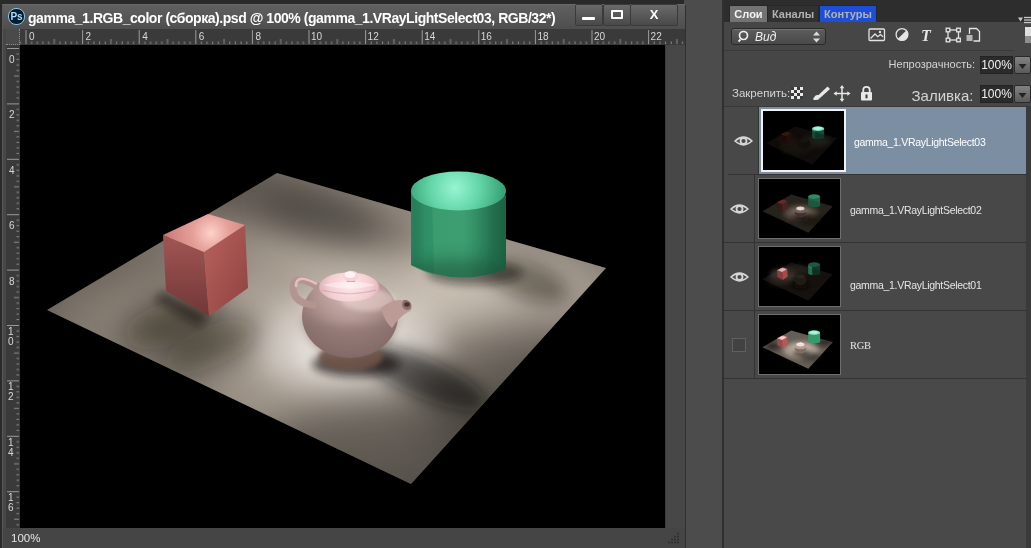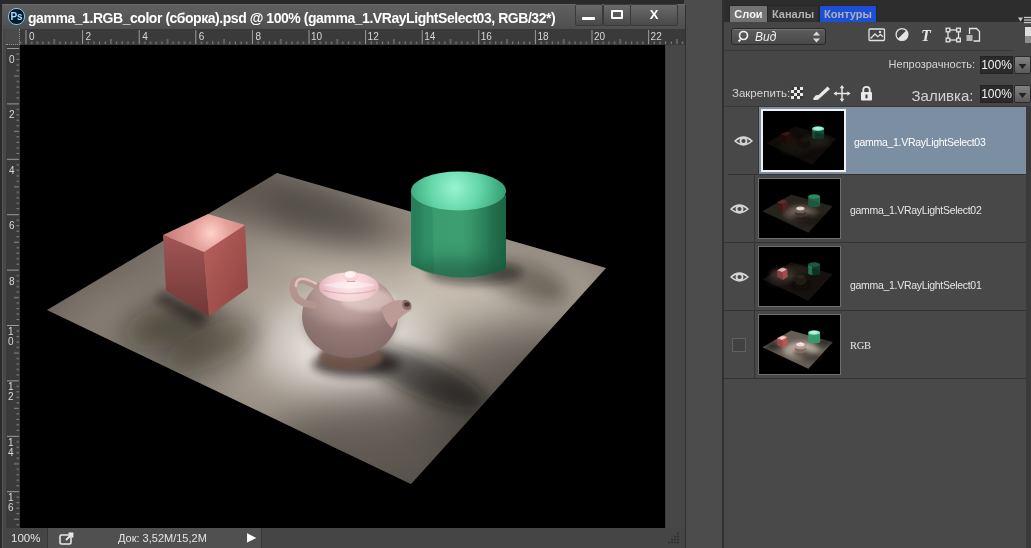--- a/index.html
+++ b/index.html
@@ -223,28 +223,20 @@
       <ellipse cx="331" cy="231" rx="8" ry="5.2" fill="#f7d3d6"></ellipse>
       <ellipse cx="330" cy="229.8" rx="5.5" ry="3.2" fill="#fff2f4"></ellipse>
     </svg>
   </div>
 
   <div class="abs" style="left:662px;top:40px;width:20px;height:483px;background:#474747;border-left:1px solid #3c3c3c;box-sizing:border-box;">
   </div>
 
   <div class="abs" style="left:0;top:523px;width:682px;height:21px;background:#454545;color:#e4e4e4;font-size:11.5px;">
     <div class="abs" style="left:8px;top:4px;">100%</div>
-    <div class="abs" style="left:44px;top:0px;width:213px;height:20px;background:#505050;border-left:1px solid #363636;border-right:1px solid #363636;">
-      <svg class="abs" style="left:11px;top:3px;" width="18" height="14">
-        <rect x="1" y="4" width="11" height="9" rx="1.5" fill="none" stroke="#e8e8e8" stroke-width="1.6"></rect>
-        <path d="M 7 9 L 13 3 M 9.5 2.5 L 13.5 2.5 L 13.5 6.5" fill="none" stroke="#e8e8e8" stroke-width="1.8"></path>
-      </svg>
-      <div class="abs" style="left:70px;top:4px;font-size:11px;">Док: 3,52М/15,2М</div>
-      <div class="abs" style="left:199px;top:2px;color:#fff;font-size:12px;">▶</div>
-    </div>
     <svg class="abs" style="left:663px;top:3px;" width="15" height="14">
       <g fill="#2e2e2e">
         <circle cx="12" cy="2.5" r="1"></circle>
         <circle cx="9" cy="5.5" r="1"></circle>
           <circle cx="12" cy="5.5" r="1"></circle>
         <circle cx="6" cy="8.5" r="1"></circle>
           <circle cx="9" cy="8.5" r="1"></circle>
           <circle cx="12" cy="8.5" r="1"></circle>
         <circle cx="3" cy="11.5" r="1"></circle>
           <circle cx="6" cy="11.5" r="1"></circle>

